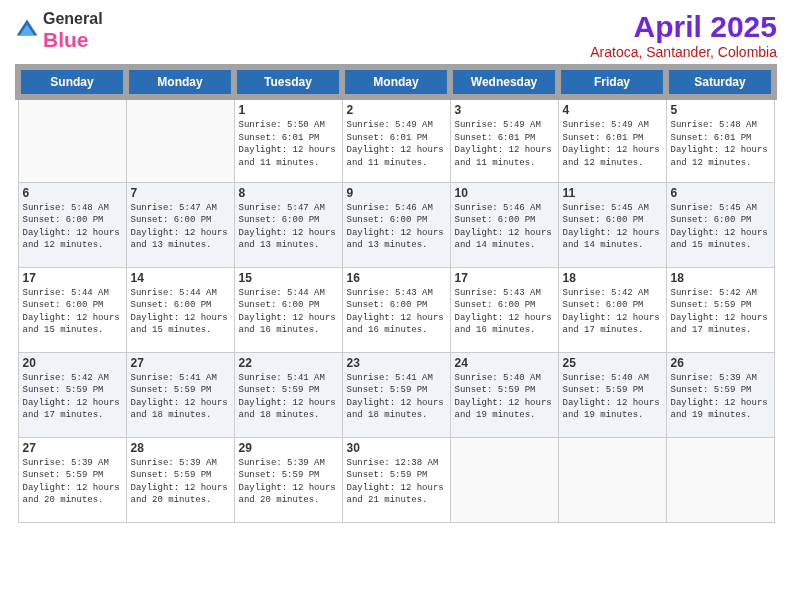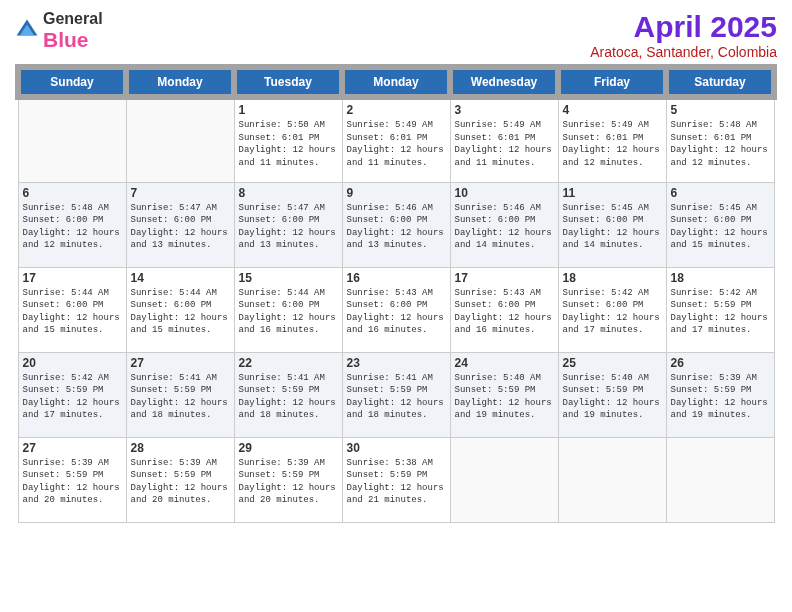--- a/index.html
+++ b/index.html
@@ -315,21 +315,21 @@
 Daylight: 12 hours and 20 minutes.</div>
           </td>
           <td>
             <span class="day-number">29</span>
             <div class="day-info" style="white-space: pre-line;">Sunrise: 5:39 AM
 Sunset: 5:59 PM
 Daylight: 12 hours and 20 minutes.</div>
           </td>
           <td>
             <span class="day-number">30</span>
-            <div class="day-info" style="white-space: pre-line;">Sunrise: 5:38 AM
+            <div class="day-info" style="white-space: pre-line;">Sunrise: 12:38 AM
 Sunset: 5:59 PM
 Daylight: 12 hours and 21 minutes.</div>
           </td>
           <td class="empty"></td>
           <td class="empty"></td>
           <td class="empty"></td>
         </tr>
       </tbody>
   </table>
 </div>

